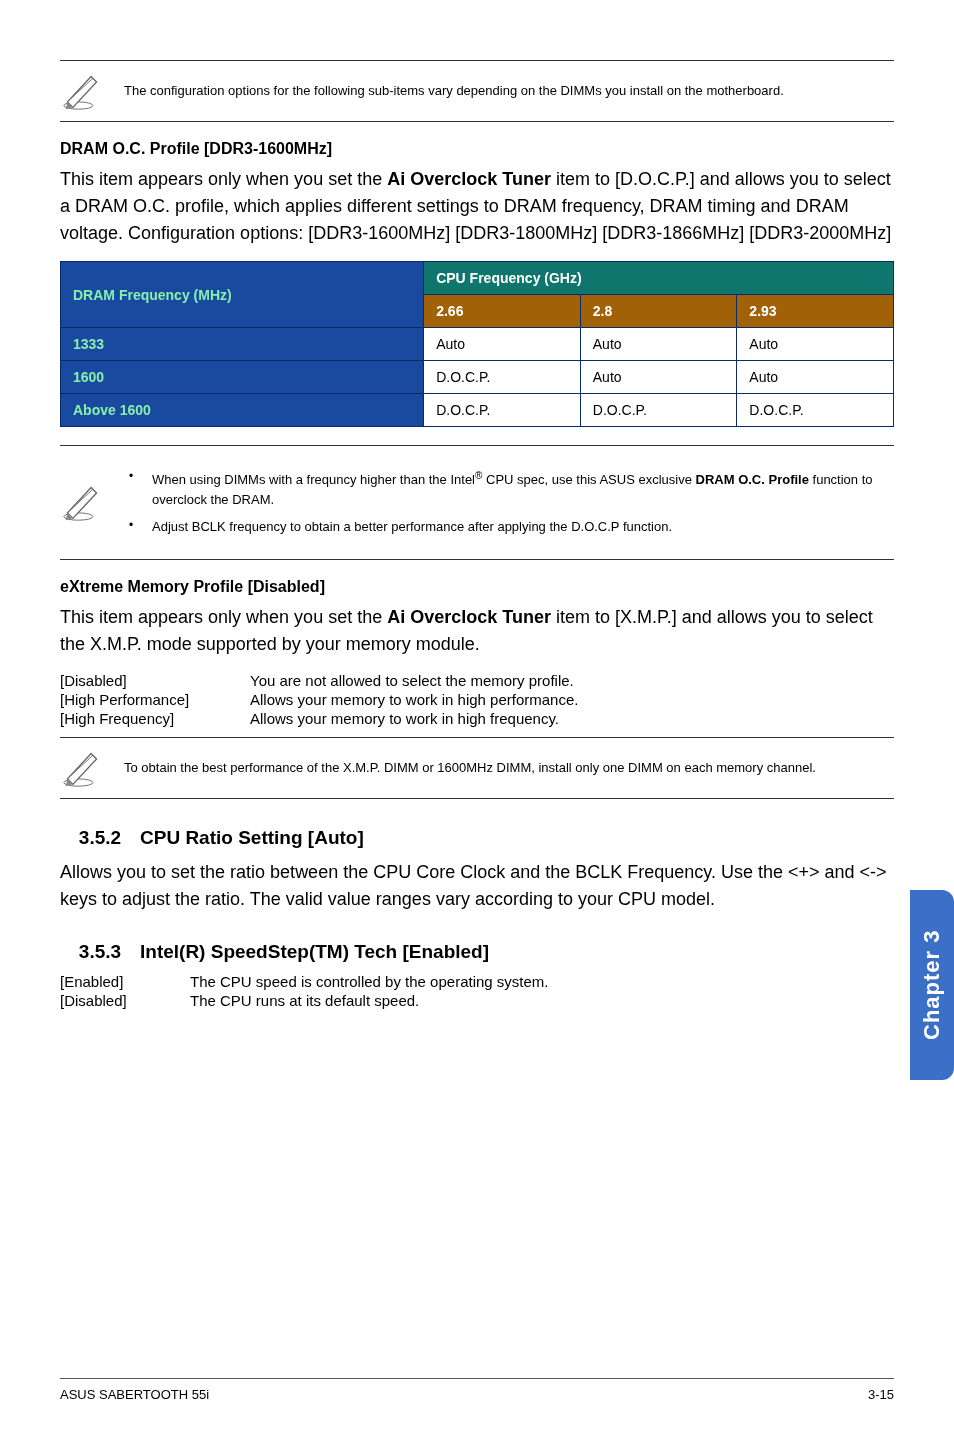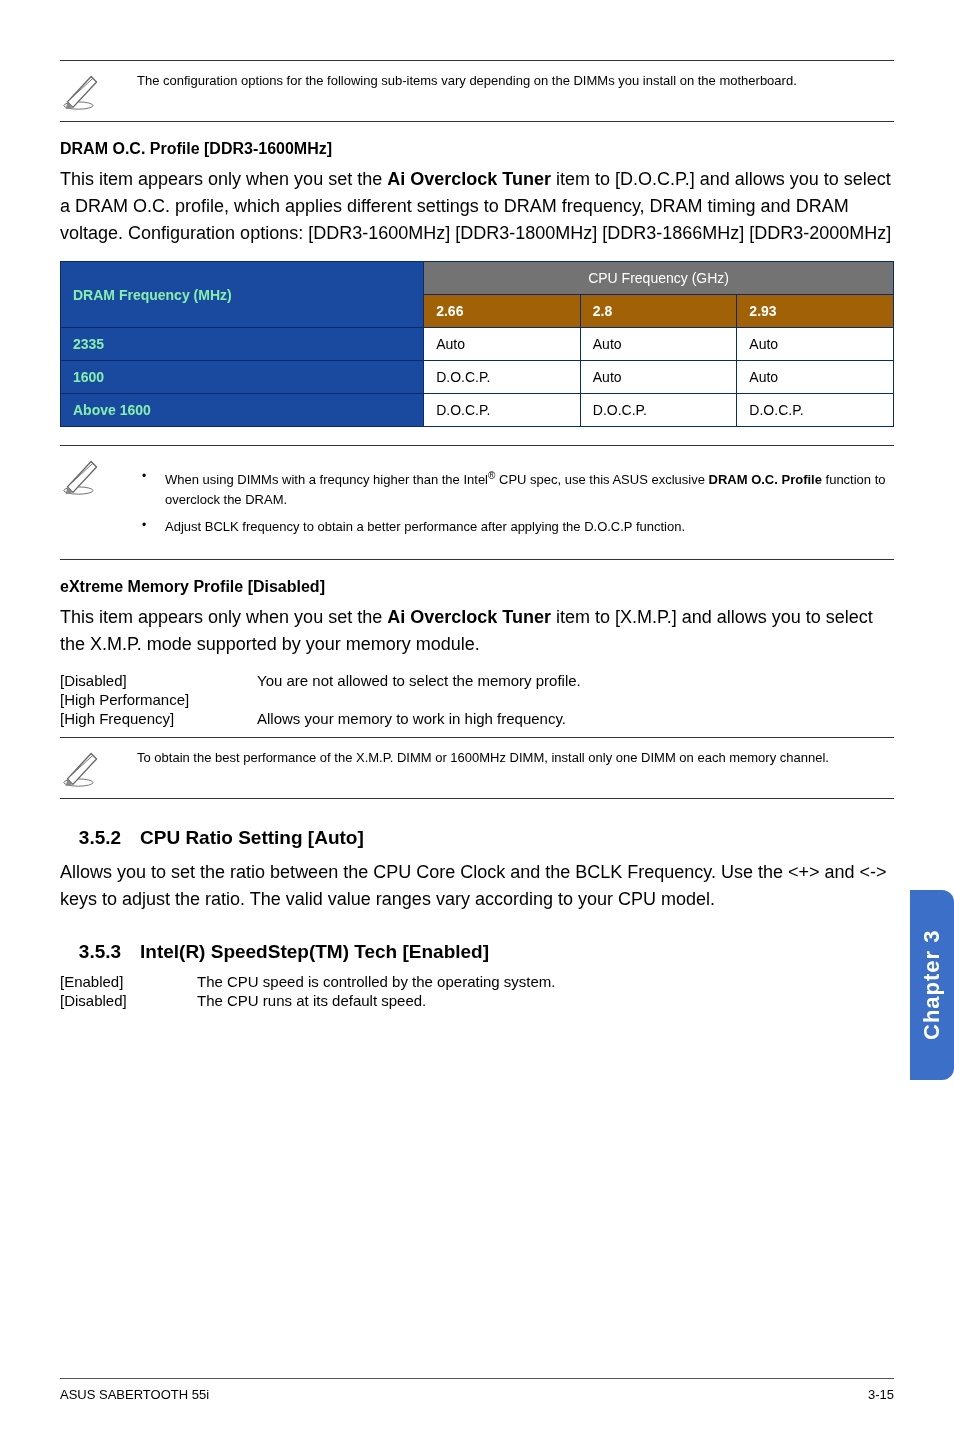--- a/index.html
+++ b/index.html
@@ -7,43 +7,43 @@
     font-family: Arial, Helvetica, sans-serif;
     background: #fff;
     width: 954px;
     margin: 0 auto;
     padding: 60px 60px 40px 60px;
     position: relative;
     min-height: 1438px;
   }
   .note-row {
     display: flex;
-    align-items: flex-start;
-    gap: 33px;
+    align-items: center;
+    gap: 20px;
     margin-bottom: 18px;
   }
   .note-row.bordered {
     border-top: 1px solid #333;
     border-bottom: 1px solid #333;
     padding: 10px 0;
   }
   .pencil-icon { flex: 0 0 44px; height: 40px; }
   .note-text { font-size: 13px; line-height: 1.5; flex: 1; }
   .bullet-list { padding: 8px 0 4px 0; }
   .bullet-row { display:flex; gap:14px; margin: 4px 0 8px 0; }
   .bullet-dot { flex:0 0 14px; text-align:center; font-size:12px; line-height:1.4; }
   .bullet-text { font-size:13px; line-height:1.5; flex:1; }
   h4 { font-size: 16px; font-weight: bold; margin: 18px 0 8px 0; }
   p.body { font-size: 18px; line-height: 1.5; margin-bottom: 14px; }
   table { border-collapse: collapse; width: 100%; margin: 12px 0 18px 0; }
   th, td { border: 1px solid #0b2a6b; padding: 8px 12px; font-size: 14px; text-align: left; }
   .th-left { background:#1a4aa0; color:#86efac; font-weight:bold; vertical-align:middle; }
-  .th-top-dark { background:#737373; color:#fff; font-weight:normal;text-align:center; }
+  .th-top-dark { background:#0f766e; color:#fff; font-weight:bold; }
   .th-top-light { background:#a16207; color:#fff; font-weight:bold; }
-  .opt-row { display:flex; margin: 2px 0; gap: 7px; }
+  .opt-row { display:flex; margin: 2px 0; }
   .opt-key { width: 190px; font-size:15px; }
   .opt-val { font-size:15px; flex:1; }
   h3.section { font-size: 19px; font-weight:bold; margin: 28px 0 10px 0; display:flex;text-align:center; }
   h3.section .num { width: 80px; }
   .side-tab {
     position: absolute;
     right: 0;
     top: 890px;
     width: 44px;
     height: 190px;
@@ -93,21 +93,21 @@
       <tr>
     <th class="th-left" rowspan="2">DRAM Frequency (MHz)</th>
     <th class="th-top-dark" colspan="3">CPU Frequency (GHz)</th>
   </tr>
   <tr>
     <th class="th-top-light">2.66</th>
     <th class="th-top-light">2.8</th>
     <th class="th-top-light">2.93</th>
   </tr>
   <tr>
-    <th class="th-left">2335</th>
+    <th class="th-left">1333</th>
     <td>Auto</td>
     <td>Auto</td>
     <td>Auto</td>
   </tr>
   <tr>
     <th class="th-left">1600</th>
     <td>D.O.C.P.</td>
     <td>Auto</td>
     <td>Auto</td>
   </tr>
@@ -141,20 +141,21 @@
 
 <h4>eXtreme Memory Profile [Disabled]</h4>
 <p class="body">This item appears only when you set the <b>Ai Overclock Tuner</b> item to [X.M.P.] and allows you to select the X.M.P. mode supported by your memory module.</p>
 
 <div class="opt-row">
   <div class="opt-key">[Disabled]</div>
   <div class="opt-val">You are not allowed to select the memory profile.</div>
 </div>
 <div class="opt-row">
   <div class="opt-key">[High Performance]</div>
+  <div class="opt-val">Allows your memory to work in high performance.</div>
 </div>
 <div class="opt-row">
   <div class="opt-key">[High Frequency]</div>
   <div class="opt-val">Allows your memory to work in high frequency.</div>
 </div>
 
 <div class="note-row bordered" style="margin-top:10px;">
   <svg class="pencil-icon" viewBox="0 0 48 44">
     <ellipse cx="20" cy="38" rx="16" ry="4" fill="none" stroke="#666" stroke-width="1"></ellipse>
     <polygon points="8,34 34,6 40,12 14,40" fill="#fff" stroke="#666" stroke-width="1.5"></polygon>

